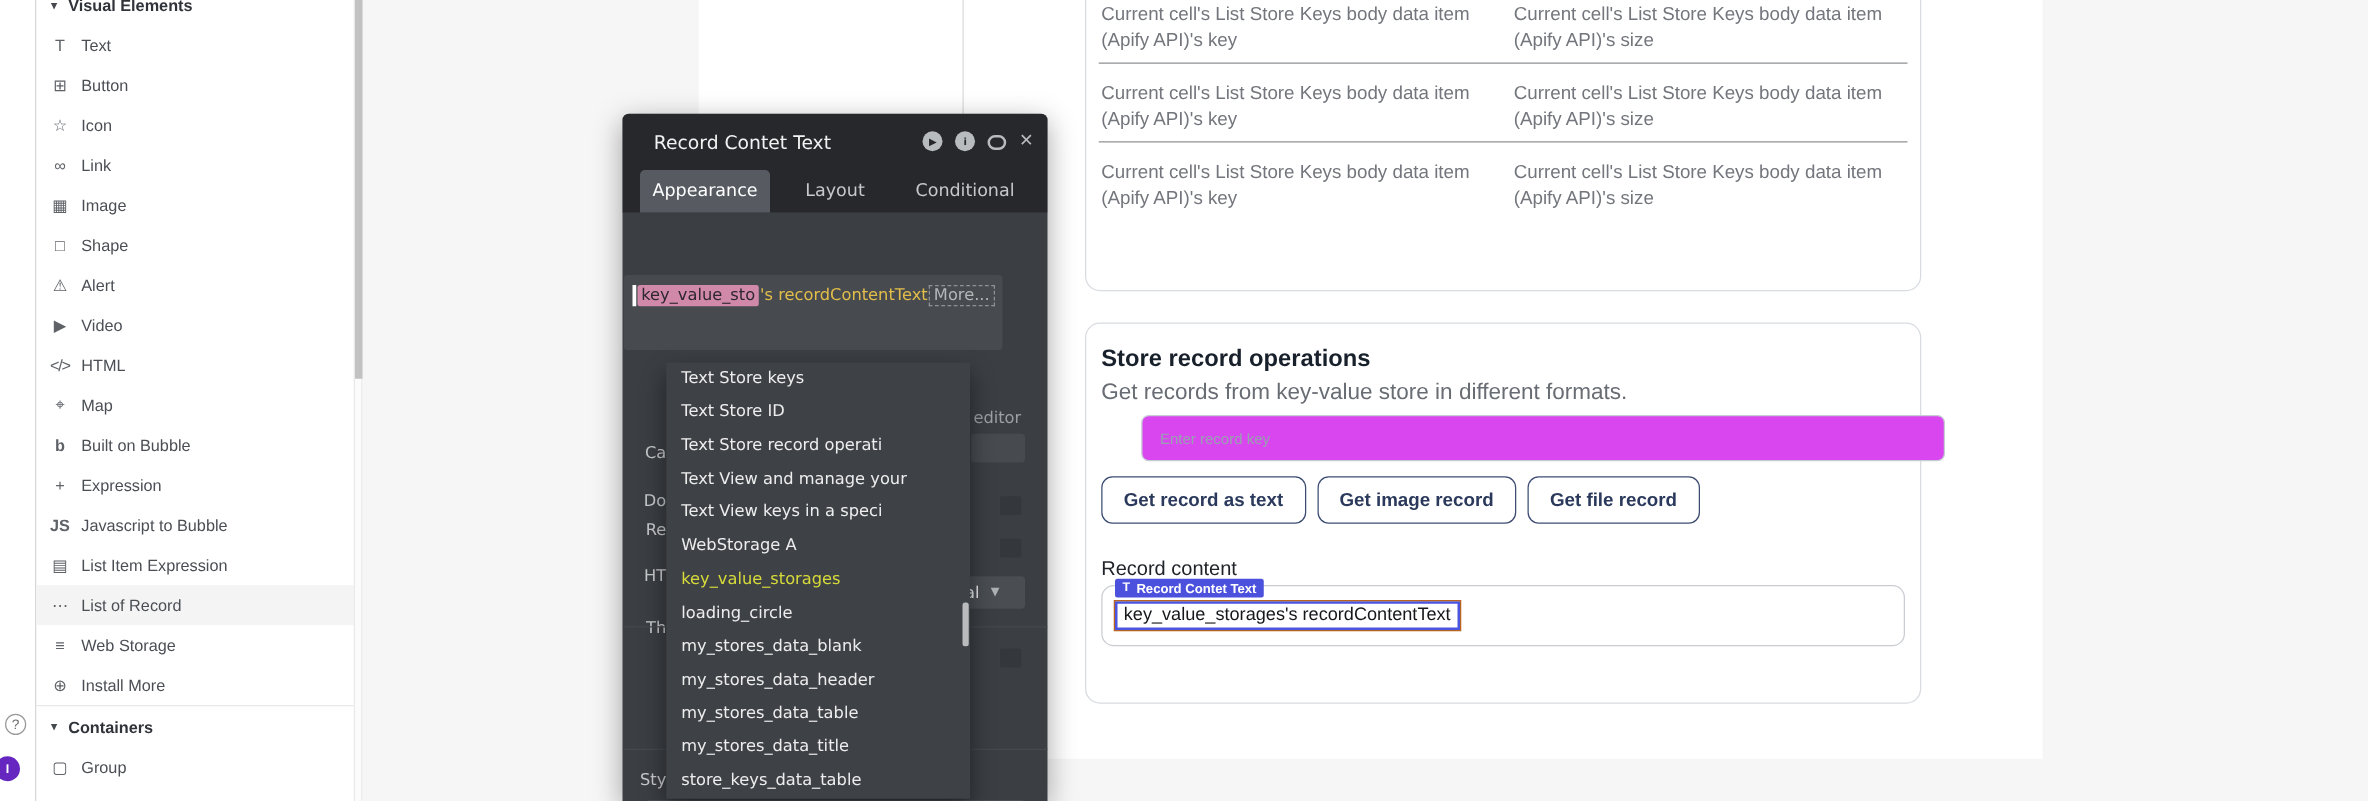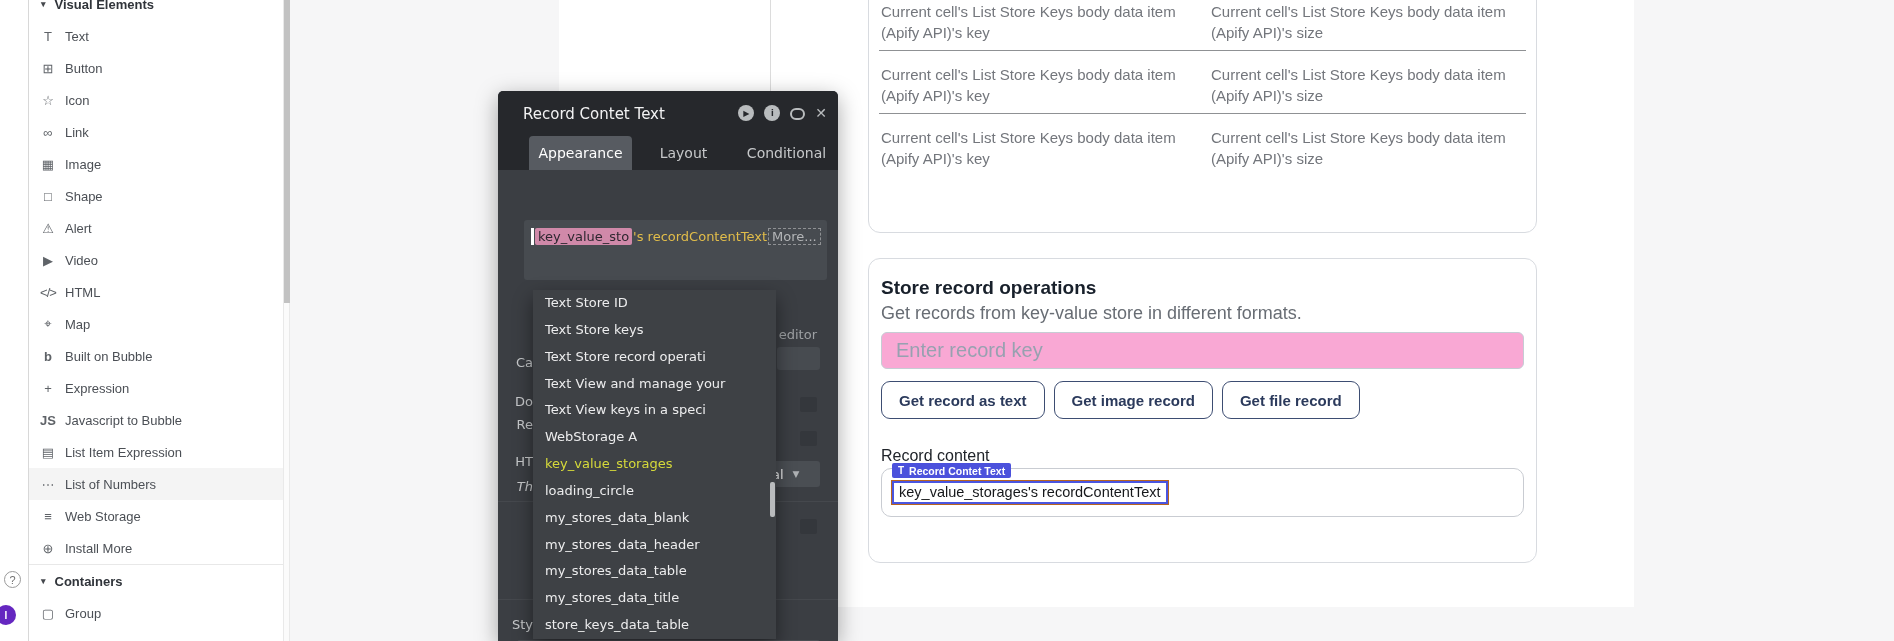--- a/index.html
+++ b/index.html
@@ -35,54 +35,54 @@
   .krows { margin:0 10px; }
   .krow { display:grid; grid-template-columns:330px 1fr; padding:13px 2px 7px 2px; color:#73767c; font-size:15px; line-height:21px; }
   .krow:not(:last-child) { border-bottom:1px solid #8f9194; }
   .kcell { padding-right:14px; }
   .kempty { text-align:center; margin-top:26px; font-size:17px; color:#55585c; }
 
   .card-ops { left:868px; top:258px; width:669px; height:305px; padding:0 12px; }
   .ops-title { margin-top:18px; font-size:19px; font-weight:bold; color:#18202b; }
   .ops-sub { margin-top:4px; font-size:18px; color:#686d74; }
   .ops-label { margin-top:26px; font-size:13px; font-weight:bold; color:#1d2530; }
-  .ops-input { margin-top:8px; width:100%; height:37px; border:1px solid #c6ccd4; border-radius:6px; padding:0 14px; font-size:20px; color:#2b3442; font-family:"Liberation Sans", sans-serif; outline:none; background:#f9a8d4; }
+  .ops-input { margin-top:8px; width:100%; height:37px; border:1px solid #c6ccd4; border-radius:6px; padding:0 14px; font-size:12px; color:#2b3442; font-family:"Liberation Sans", sans-serif; outline:none; background:#d946ef;margin-left:32px; }
   .ops-input::placeholder { color:#97a1b0; }
   .ops-btnrow { margin-top:12px; display:flex; gap:9px; }
   .ops-btn { height:38px; padding:0 17px; background:#fff; border:1px solid #3d4d72; border-radius:9px; font-size:15px; font-weight:bold; color:#2b3a5c; font-family:Liberation Sans, sans-serif; }
   .rc-label { margin-top:28px; font-size:16px; color:#20242a; }
   .rc-box { position:relative; margin-top:3px; height:49px; border:1px solid #c9ccd2; border-radius:10px; }
   .rc-badge { position:absolute; left:10px; top:-6px; height:15px; background:#4b51dc; color:#fff; font-size:10.5px; font-weight:bold; display:flex; align-items:center; gap:5px; padding:0 6px; border-radius:2px; white-space:nowrap; }
   .rc-badge .badge-t { font-size:10px; }
   .rc-selected { position:absolute; left:10px; top:12px; padding:1px 5px 2px 5px; background:#fff; border:2px solid #4a55e0; outline:1px solid #b9651f; font-size:14.5px; color:#15171a; white-space:nowrap; }
 
   
   .modal { position:absolute; left:498px; top:91px; width:340px; height:550px; background:#3b3e43; border-radius:5px 5px 0 0; box-shadow:0 6px 22px rgba(0,0,0,0.35); font-family:"DejaVu Sans","Liberation Sans",sans-serif; overflow:hidden; }
   .m-head { position:relative; height:45px; background:#26282c; border-radius:5px 5px 0 0; display:flex; align-items:center; padding-left:25px; }
   .m-title { color:#f2f2f3; font-size:15px; }
   .m-icons { position:absolute; right:11px; top:14px; display:flex; gap:10px; align-items:center; }
   .mi-circle { width:16px; height:16px; border-radius:50%; background:#b9bcbe; color:#26282c; display:flex; align-items:center; justify-content:center; font-size:8px; font-weight:bold; }
   .mi-comment { width:15px; height:12px; border:2px solid #b9bcbe; border-radius:7px; margin-top:2px; }
   .mi-close { color:#b9bcbe; font-size:14px; font-weight:bold; line-height:16px; }
-  .m-tabs { height:34px; background:#26282c; display:flex; padding-left:31px; }
+  .m-tabs { height:34px; background:#26282c; display:flex; padding-left:14px; }
   .m-tab { width:104px; text-align:center; line-height:34px; font-size:14px; color:#c6c8ca; }
   .m-tab[data-variant="active"] { background:#575b61; color:#ffffff; border-radius:4px 4px 0 0; }
   .m-body { position:relative; height:471px; }
 
-  .exp-field { position:absolute; left:26px; top:50px; width:303px; height:60px; background:#474b50; border-radius:3px; }
+  .exp-field { position:absolute; left:1px; top:50px; width:303px; height:60px; background:#474b50; border-radius:3px; }
   .exp-line { position:absolute; left:7px; top:8px; display:flex; align-items:center; font-size:13px; white-space:nowrap; }
   .exp-caret { width:3px; height:17px; background:#ffffff; margin-right:1px; }
   .exp-chip { background:#d089a9; color:#2e2730; padding:1px 3px; border-radius:2px; }
   .exp-rest { color:#e2bd4a; margin-left:1px; }
   .exp-more { color:#b4b6b8; border:1px dashed #8f9194; padding:0 3px; margin-left:1px; }
 
   .frag { position:absolute; color:#c7c9cb; font-size:13px; }
   .frag-right { right:305px; text-align:right; }
   .frag-ca { top:185px; } .frag-do { top:224px; } .frag-re { top:247px; }
-  .frag-ht { top:284px; } .frag-th { top:309px;font-style:italic; } .frag-sty { top:447px; }
+  .frag-ht { top:284px; } .frag-th { top:325px; } .frag-sty { top:447px; }
   .frag-editor { right:21px; top:157px; color:#9da0a3; }
   .small-box { position:absolute; left:279px; top:177px; width:43px; height:23px; background:#474b50; border-radius:3px; }
   .m-check { position:absolute; left:302px; width:17px; height:15px; background:#34373c; border-radius:2px; }
   .chk1 { top:227px; } .chk2 { top:261px; } .chk3 { top:349px; }
   .html-select { position:absolute; left:240px; top:291px; width:82px; height:26px; background:#4a4e53; border-radius:3px; color:#e8e9ea; font-size:13px; display:flex; align-items:center; }
   .html-select .hs-val { margin-left:34px; }
   .html-select .hs-chev { margin-left:9px; font-size:9px; color:#aeb1b4; }
   .m-div { position:absolute; left:0; width:340px; height:1px; background:#45484d; }
   .mdiv1 { top:331px; } .mdiv2 { top:429px; }
   .style-select { position:absolute; left:19px; top:470px; width:303px; height:31px; background:#4a4e53; border-radius:3px; display:flex; align-items:center; }
@@ -216,21 +216,21 @@
             <span data-name="sidebar-item-label">Javascript to Bubble</span>
           </div>
 
           <div class="prow" data-name="sidebar-item">
             <span class="picon" data-name="list-item-expression-icon">▤</span>
             <span data-name="sidebar-item-label">List Item Expression</span>
           </div>
 
           <div class="prow" data-name="sidebar-item" data-variant="hover">
             <span class="picon" data-name="list-of-numbers-icon">⋯</span>
-            <span data-name="sidebar-item-label">List of Numbers</span>
+            <span data-name="sidebar-item-label">List of Record</span>
           </div>
 
           <div class="prow" data-name="sidebar-item">
             <span class="picon" data-name="web-storage-icon">≡</span>
             <span data-name="sidebar-item-label">Web Storage</span>
           </div>
 
           <div class="prow" data-name="sidebar-item">
             <span class="picon" data-name="install-more-icon">⊕</span>
             <span data-name="sidebar-item-label">Install More</span>
@@ -310,23 +310,23 @@
       <div class="m-div mdiv2" data-name="divider"></div>
 
       <div class="style-select" data-name="style-select">
         
         
       </div>
 
       <div class="dropdown" data-name="autocomplete-dropdown">
         <div data-name="autocomplete-options">
 
+            <div class="dd-item" data-name="autocomplete-option">Text Store keys</div>
+
             <div class="dd-item" data-name="autocomplete-option">Text Store ID</div>
-
-            <div class="dd-item" data-name="autocomplete-option">Text Store keys</div>
 
             <div class="dd-item" data-name="autocomplete-option">Text Store record operati</div>
 
             <div class="dd-item" data-name="autocomplete-option">Text View and manage your</div>
 
             <div class="dd-item" data-name="autocomplete-option">Text View keys in a speci</div>
 
             <div class="dd-item" data-name="autocomplete-option">WebStorage A</div>
 
             <div class="dd-item" data-name="autocomplete-option" data-variant="match">key_value_storages</div>

